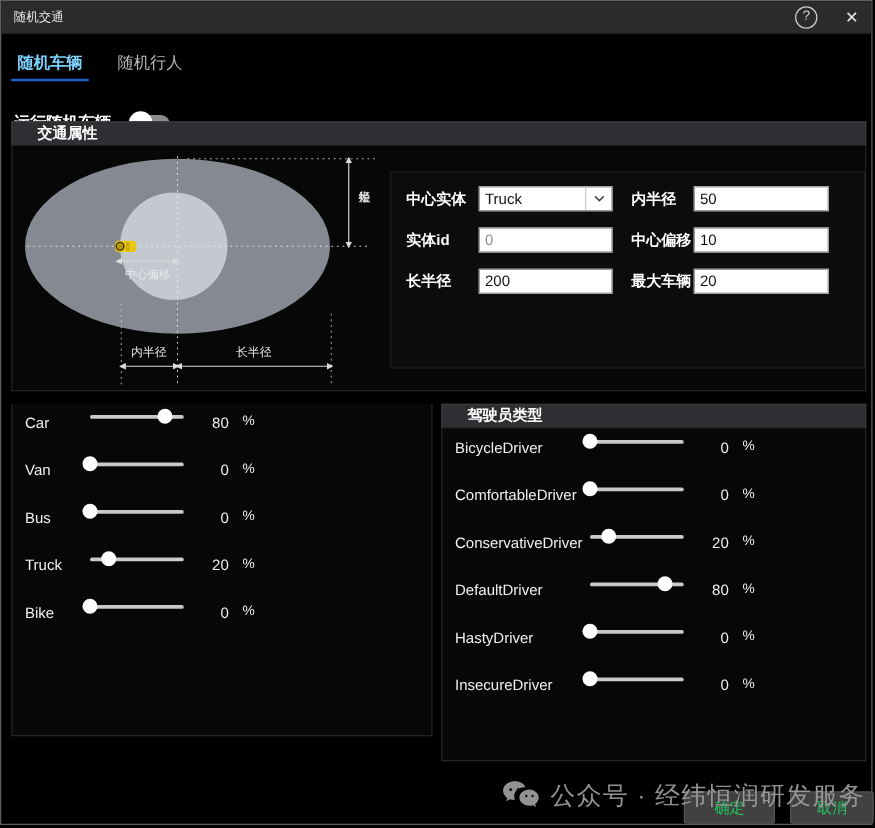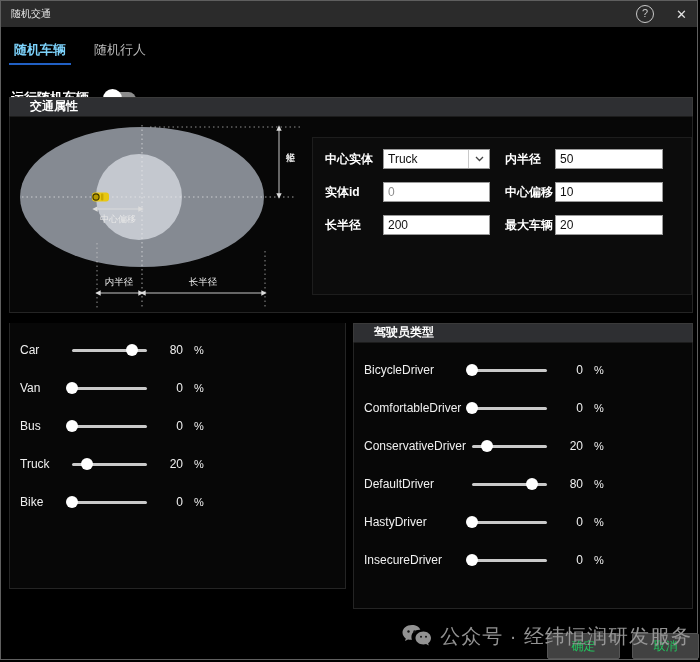--- a/index.html
+++ b/index.html
@@ -50,21 +50,21 @@
   .finput.dim{color:#8d8d8d;}
   .select{width:107px;height:20px;background:#fff;border:1px solid #9a9a9a;box-sizing:border-box;display:flex;align-items:center;position:relative;}
   .select .sel-text{flex:1;color:#111;font-size:12px;padding-left:4px;}
   .select .chev{width:20px;height:100%;display:flex;align-items:center;justify-content:center;border-left:1px solid #c9c9c9;}
 
   
   #vehicle-section{left:8px;top:322px;width:337px;height:286px;}
   #driver-section{left:352px;top:322px;width:340px;height:286px;}
   #vehicle-section .sec-body,#driver-section .sec-body{height:266px;padding-top:8px;}
 
-  .srow{display:flex;align-items:center;height:38px;padding-left:10px;}
+  .srow{display:flex;height:38px;padding-left:10px;}
   .slabel{color:#f0f0f0;font-size:12px;width:52px;}
   #driver-section .slabel{width:108px;}
   .track{position:relative;width:75px;height:3px;background:#c9c9c9;border-radius:2px;margin-top:1px;}
   .knob{position:absolute;top:-5px;left:calc(var(--pct) * 1% - 6px);width:12px;height:12px;background:#fff;border-radius:50%;}
   .sval{width:26px;text-align:right;color:#f0f0f0;font-size:12px;margin-left:10px;}
   .sunit{color:#f0f0f0;font-size:11px;margin-left:11px;}
 
   
   .btn{position:absolute;top:632px;height:26px;background:#414141;border:1px solid #555;border-radius:2px;color:#22c55e;font-size:12px;display:flex;align-items:center;justify-content:center;box-sizing:border-box;cursor:default;}
   #ok-btn{left:546px;width:73px;}

